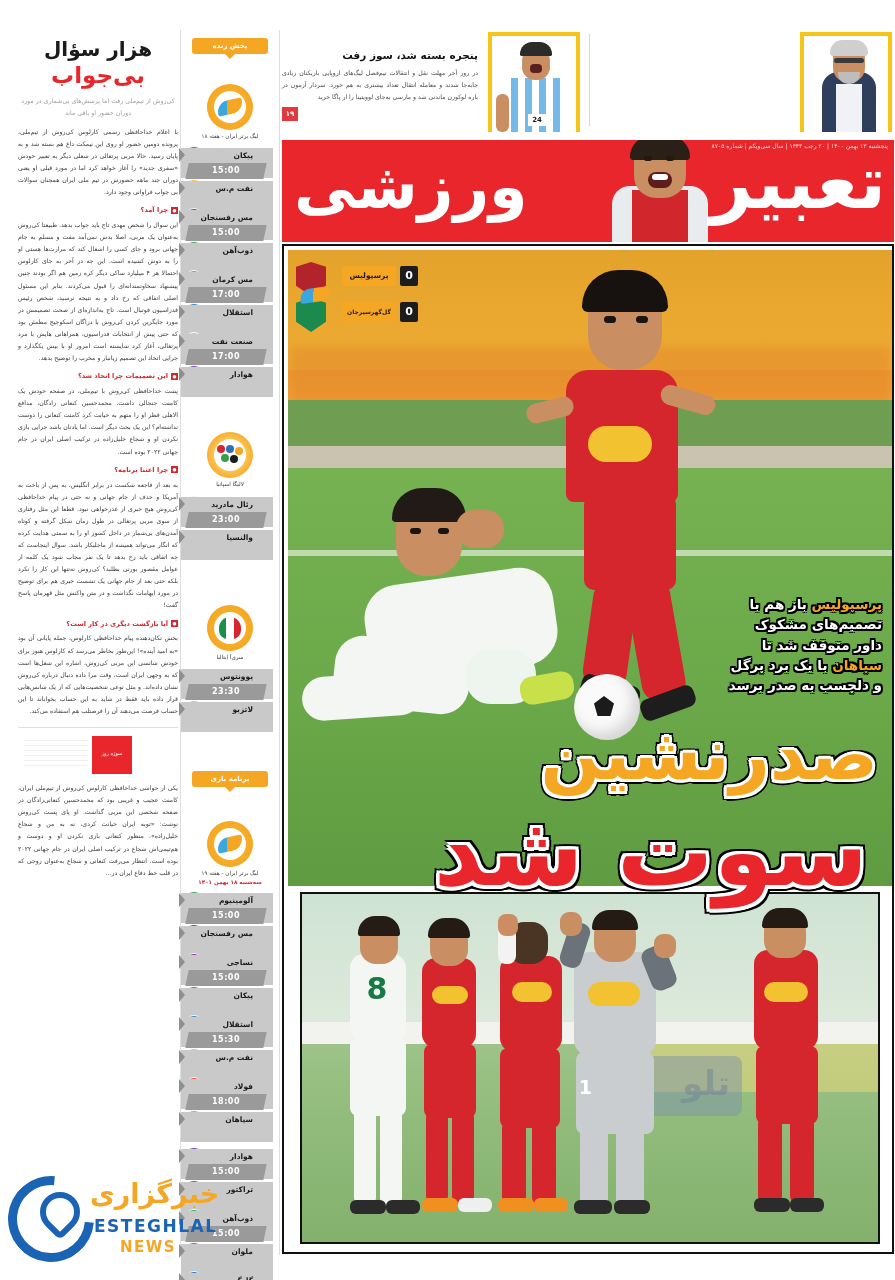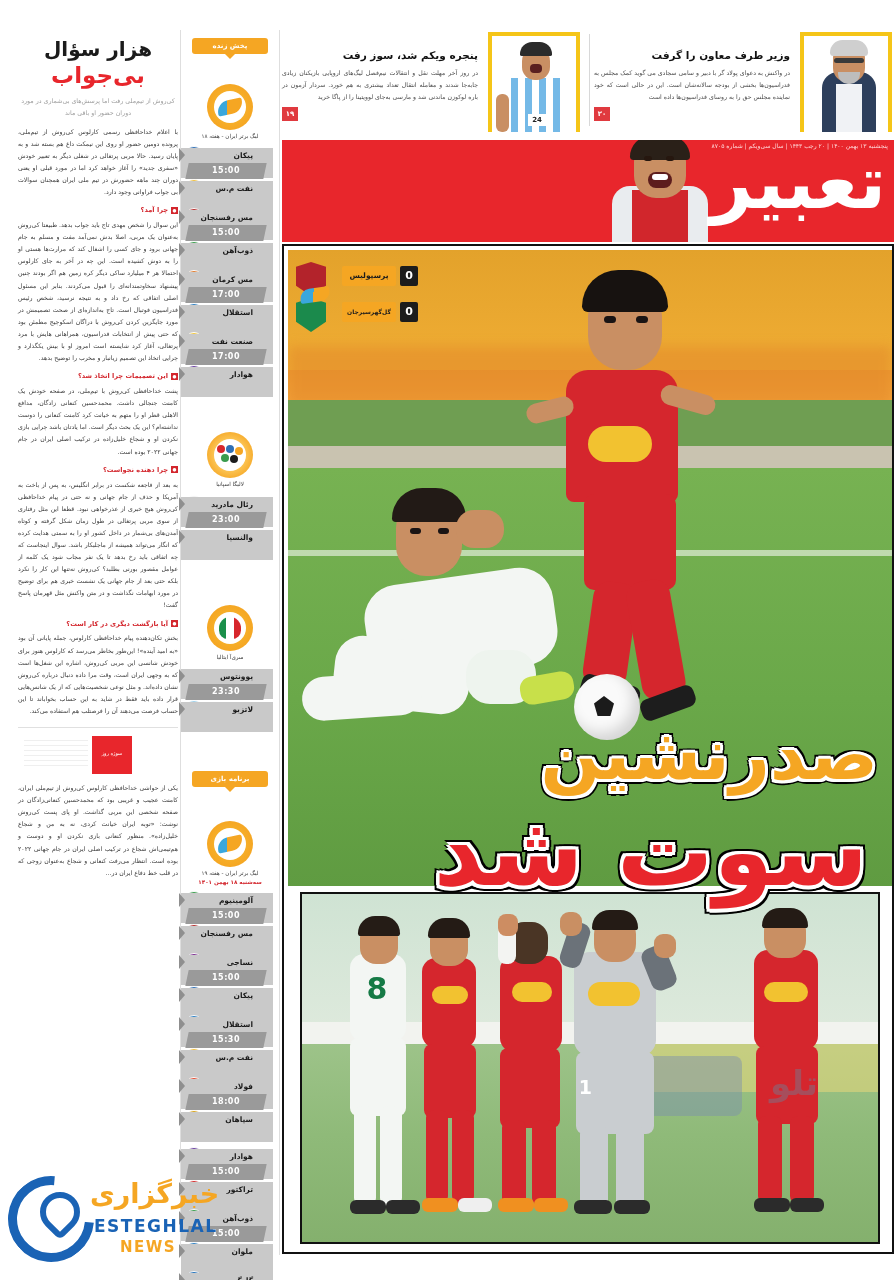--- a/index.html
+++ b/index.html
@@ -295,21 +295,21 @@
       <span class="mark">●</span><span>چرا آمد؟</span>
     </div>
     <div class="op-body">این سوال را شخص مهدی تاج باید جواب بدهد. طبیعتا کی‌روش به‌عنوان یک مربی، اصلا بدش نمی‌آمد مفت و مسلم به جام جهانی برود و جای کسی را اشغال کند که مرارت‌ها هستی او را به دوش کشیده است. این چه در آخر به جای کارلوس احتمالا هر ۴ میلیارد ساکی دیگر کره زمین هم اگر بودند چنین پیشنهاد سخاوتمندانه‌ای را قبول می‌کردند. بنابر این مسئول اصلی اتفاقی که رخ داد و به نتیجه نرسید، شخص رئیس فدراسیون فوتبال است. تاج به‌اندازه‌ای از صحت تصمیمش در مورد جایگزین کردن کی‌روش با دراگان اسکوچیچ مطمئن بود که حتی پیش از انتخابات فدراسیون، همراهانی هایش با مرد پرتغالی، آغاز کرد شایسته است امروز او با بیش یکگذارد و چرایی اتخاذ این تصمیم زیانبار و مخرب را توضیح بدهد.</div>
 
     <div class="op-sub">
       <span class="mark">●</span><span>این تصمیمات چرا اتخاذ شد؟</span>
     </div>
     <div class="op-body">پشت خداحافظی کی‌روش با تیم‌ملی، در صفحه خودش یک کامنت جنجالی داشت. محمدحسین کنعانی زادگان، مدافع الاهلی قطر او را متهم به خیانت کرد کامنت کنعانی را دوست نداشته‌ام؟ این یک بحث دیگر است. اما یادتان باشد چرایی بازی نکردن او و شجاع خلیل‌زاده در ترکیب اصلی ایران در جام جهانی ۲۰۲۲ بوده است.</div>
 
     <div class="op-sub">
-      <span class="mark">●</span><span>چرا دهنده نجواست؟</span>
+      <span class="mark">●</span><span>چرا اعتنا برنامه؟</span>
     </div>
     <div class="op-body">به بعد از فاجعه شکست در برابر انگلیس، به پس از باخت به آمریکا و حذف از جام جهانی و نه حتی در پیام خداحافظی کی‌روش هیچ خبری از عذرخواهی نبود. قطعا این مثل رفتاری از سوی مربی پرتغالی در طول زمان شکل گرفته و کوتاه آمدن‌های بی‌شمار در داخل کشور او را به سمتی هدایت کرده که انگار می‌تواند همیشه از ماجلبکار باشد. سوال اینجاست که چه اتفاقی باید رخ بدهد تا یک نفر مجاب شود یک کلمه از عوامل مقصور بورنی بطلبد؟ کی‌روش نه‌تنها این کار را نکرد بلکه حتی بعد از جام جهانی یک نشست خبری هم برای توضیح در مورد ابهامات نگذاشت و در متن واکنش مثل قهرمان پاسخ گفت!</div>
 
     <div class="op-sub">
       <span class="mark">●</span><span>آیا بازگشت دیگری در کار است؟</span>
     </div>
     <div class="op-body">بخش تکان‌دهنده پیام خداحافظی کارلوس، جمله پایانی آن بود «به امید آینده»! این‌طور بخاطر می‌رسد که کارلوس هنوز برای خودش شانسی این مربی کی‌روش، اشاره این شغل‌ها است که به وجهی ایران است، وقت مرا داده دنبال درباره کی‌روش نشان داده‌اند. و مثل نوعی شخصیت‌هایی که از یک شانس‌هایی قرار داده باید فقط در شاید به این حساب بخواباند تا این حساب فرصت می‌دهند آن را فرصتلب هم استفاده می‌کند.</div>
 
     <div class="op-divider"></div>
 
@@ -477,60 +477,56 @@
         <div class="rowA">گل‌گهر</div>
 
       </div>
 
     </div>
   </div>
 
   <div class="topstrip">
 
     <div class="ts-item" style="right:0; width:300px;">
-      <div style="position:absolute; right:104px; width:196px;">
-        <div class="headline">وزیر طرف معاون را گرفت</div>
-        <div class="dek">در واکنش به دعوای پولاد گر با دبیر و سامی سجادی می گوید کمک مجلس به فدراسیون‌ها بخشی از بودجه سالانه‌شان است. این در حالی است که خود نماینده مجلس حق را به روسای فدراسیون‌ها داده است</div>
-        <div class="pnum" style="margin-right:auto; margin-left:0;">۲۰</div>
-      </div>
       <div class="ts-photo" style="right:2px;">
         <div class="ph" style="left:22px; top:40px; width:54px; height:62px; background:#2d3f5c; border-radius:16px 16px 0 0;"></div>
         <div class="ph" style="left:36px; top:52px; width:26px; height:50px; background:#f0f2f5;"></div>
         <div class="ph skin" style="left:33px; top:12px; width:32px; height:38px; border-radius:14px;"></div>
         <div class="ph" style="left:30px; top:8px; width:38px; height:16px; background:#cfcfcf; border-radius:14px 14px 4px 4px;"></div>
         <div class="ph" style="left:34px; top:26px; width:30px; height:5px; background:#3a3a3a; border-radius:3px;"></div>
         <div class="ph" style="left:38px; top:40px; width:22px; height:12px; background:#bdbdbd; border-radius:0 0 10px 10px;"></div>
         <div class="frame"></div>
       </div>
     </div>
 
     <div class="ts-divider" style="right:304px;"></div>
 
     <div class="ts-item" style="right:312px; width:300px;">
       <div style="position:absolute; right:104px; width:196px;">
-        <div class="headline">پنجره ویکم شد، سوز رفت</div>
+        <div class="headline">پنجره بسته شد، سوز رفت</div>
         <div class="dek">در روز آخر مهلت نقل و انتقالات نیم‌فصل لیگ‌های اروپایی بازیکنان زیادی جابه‌جا شدند و معامله انتقال تعداد بیشتری به هم خورد. سردار آزمون در باره لوکوزن ماندنی شد و مارسی به‌جای لوویتینا را از پاگا خرید</div>
         <div class="pnum" style="margin-right:auto; margin-left:0;">۱۹</div>
       </div>
       <div class="ts-photo" style="right:2px;">
         <div class="ph" style="left:16px; top:46px; width:62px; height:56px;
              background:repeating-linear-gradient(90deg,#ffffff 0 7px,#74b9e7 7px 14px);"></div>
         <div class="ph skin" style="left:34px; top:16px; width:28px; height:32px; border-radius:13px;"></div>
         <div class="ph dark" style="left:32px; top:10px; width:32px; height:14px; border-radius:13px 13px 2px 2px;"></div>
         <div class="ph" style="left:42px; top:32px; width:12px; height:9px; background:#5a2020; border-radius:4px;"></div>
         <div class="ph skin" style="left:8px; top:62px; width:13px; height:38px; border-radius:6px;"></div>
         <div class="ph" style="left:40px; top:82px; width:18px; height:12px; background:#fff; color:#222; font-size:7px; font-weight:bold; text-align:center; line-height:12px;">24</div>
         <div class="frame"></div>
       </div>
     </div>
   </div>
 
   <div class="masthead">
     <div class="mh-date">پنجشنبه ۱۳ بهمن ۱۴۰۰ | ۲۰ رجب ۱۴۴۳ | سال سی‌ویکم | شماره ۸۷۰۵</div>
     <div class="mh-title">تعبیر</div>
+    <div class="mh-sub">ورزشی</div>
     <div class="mh-player">
       <div class="ph" style="left:30px; top:50px; width:96px; height:60px; background:#e9ecef; border-radius:18px 18px 0 0;"></div>
       <div class="ph" style="left:50px; top:54px; width:56px; height:56px; background:#d1262c;"></div>
       <div class="ph skin" style="left:52px; top:4px; width:52px; height:58px; border-radius:22px;"></div>
       <div class="ph" style="left:48px; top:0px; width:60px; height:24px; background:#2a2018; border-radius:24px 24px 4px 4px;"></div>
       <div class="ph" style="left:62px; top:20px; width:8px; height:5px; background:#26170f; border-radius:3px;"></div>
       <div class="ph" style="left:84px; top:20px; width:8px; height:5px; background:#26170f; border-radius:3px;"></div>
       <div class="ph" style="left:66px; top:36px; width:24px; height:16px; background:#5d1d1d; border-radius:8px;"></div>
       <div class="ph" style="left:70px; top:38px; width:16px; height:6px; background:#fff; border-radius:3px;"></div>
     </div>
@@ -585,20 +581,33 @@
           <div class="nm">پرسپولیس</div>
           <div class="sc">0</div>
         </div>
         <div class="sb-row r2">
           <div class="nm" style="font-size:6px;">گل‌گهرسیرجان</div>
           <div class="sc">0</div>
         </div>
       </div>
     </div>
 
+    <div class="deck">
+      <div>
+        <span class="hl">پرسپولیس</span>
+        <span> باز هم با</span>
+      </div>
+      <div>تصمیم‌های مشکوک</div>
+      <div>داور متوقف شد تا</div>
+      <div>
+        <span class="hl">سپاهان</span>
+        <span> با یک برد پرگل</span>
+      </div>
+      <div>و دلچسب به صدر برسد</div>
+    </div>
 
     <div class="big1">صدرنشین</div>
     <div class="big2">سوت شد</div>
 
     <div class="bp-photo">
       <div class="ph" style="left:0; top:0; width:580px; height:150px; background:linear-gradient(180deg,#cfe3d3,#dfeadd);"></div>
       <div class="ph" style="left:0; top:128px; width:580px; height:30px; background:#f2f3ef;"></div>
       <div class="ph" style="left:0; top:150px; width:580px; height:202px; background:linear-gradient(180deg,#9dc389 0%,#8fba79 45%,#84b06d 100%);"></div>
       <div class="ph" style="left:300px; top:150px; width:280px; height:48px; background:#f0d97a; opacity:.5;"></div>
       <div class="ph" style="left:330px; top:162px; width:110px; height:60px; background:#7a8fb0; opacity:.45; border-radius:8px;"></div>
@@ -652,21 +661,21 @@
       <div class="ph jersey-red" style="left:452px; top:56px; width:64px; height:100px; border-radius:14px;"></div>
       <div class="ph" style="left:462px; top:88px; width:44px; height:20px; background:#f2c230; border-radius:16px;"></div>
       <div class="ph skin" style="left:462px; top:20px; width:42px; height:44px; border-radius:17px;"></div>
       <div class="ph" style="left:460px; top:14px; width:46px; height:20px; background:#241b15; border-radius:20px 20px 3px 3px;"></div>
       <div class="ph jersey-red" style="left:454px; top:152px; width:62px; height:78px; border-radius:8px;"></div>
       <div class="ph jersey-red" style="left:456px; top:222px; width:24px; height:88px; border-radius:8px;"></div>
       <div class="ph jersey-red" style="left:488px; top:222px; width:24px; height:88px; border-radius:8px;"></div>
       <div class="ph dark" style="left:452px; top:304px; width:36px; height:14px; border-radius:6px;"></div>
       <div class="ph dark" style="left:488px; top:304px; width:34px; height:14px; border-radius:6px;"></div>
 
-      <div class="ph" style="left:396px; top:166px; width:120px; height:46px; color:#6f7f95; opacity:.45; font-size:34px; font-weight:bold; text-align:right; line-height:46px;">تلو</div>
+      <div class="ph" style="left:380px; top:166px; width:120px; height:46px; color:#6f7f95; opacity:.45; font-size:34px; font-weight:bold; text-align:left; line-height:46px;">تلو</div>
     </div>
   </div>
 
   <div class="watermark">
     <div class="wm-ring"></div>
     <div class="wm-pin"></div>
     <div class="wm-fa">خبرگزاری</div>
     <div class="wm-en1">ESTEGHLAL</div>
     <div class="wm-en2">NEWS</div>
   </div>

